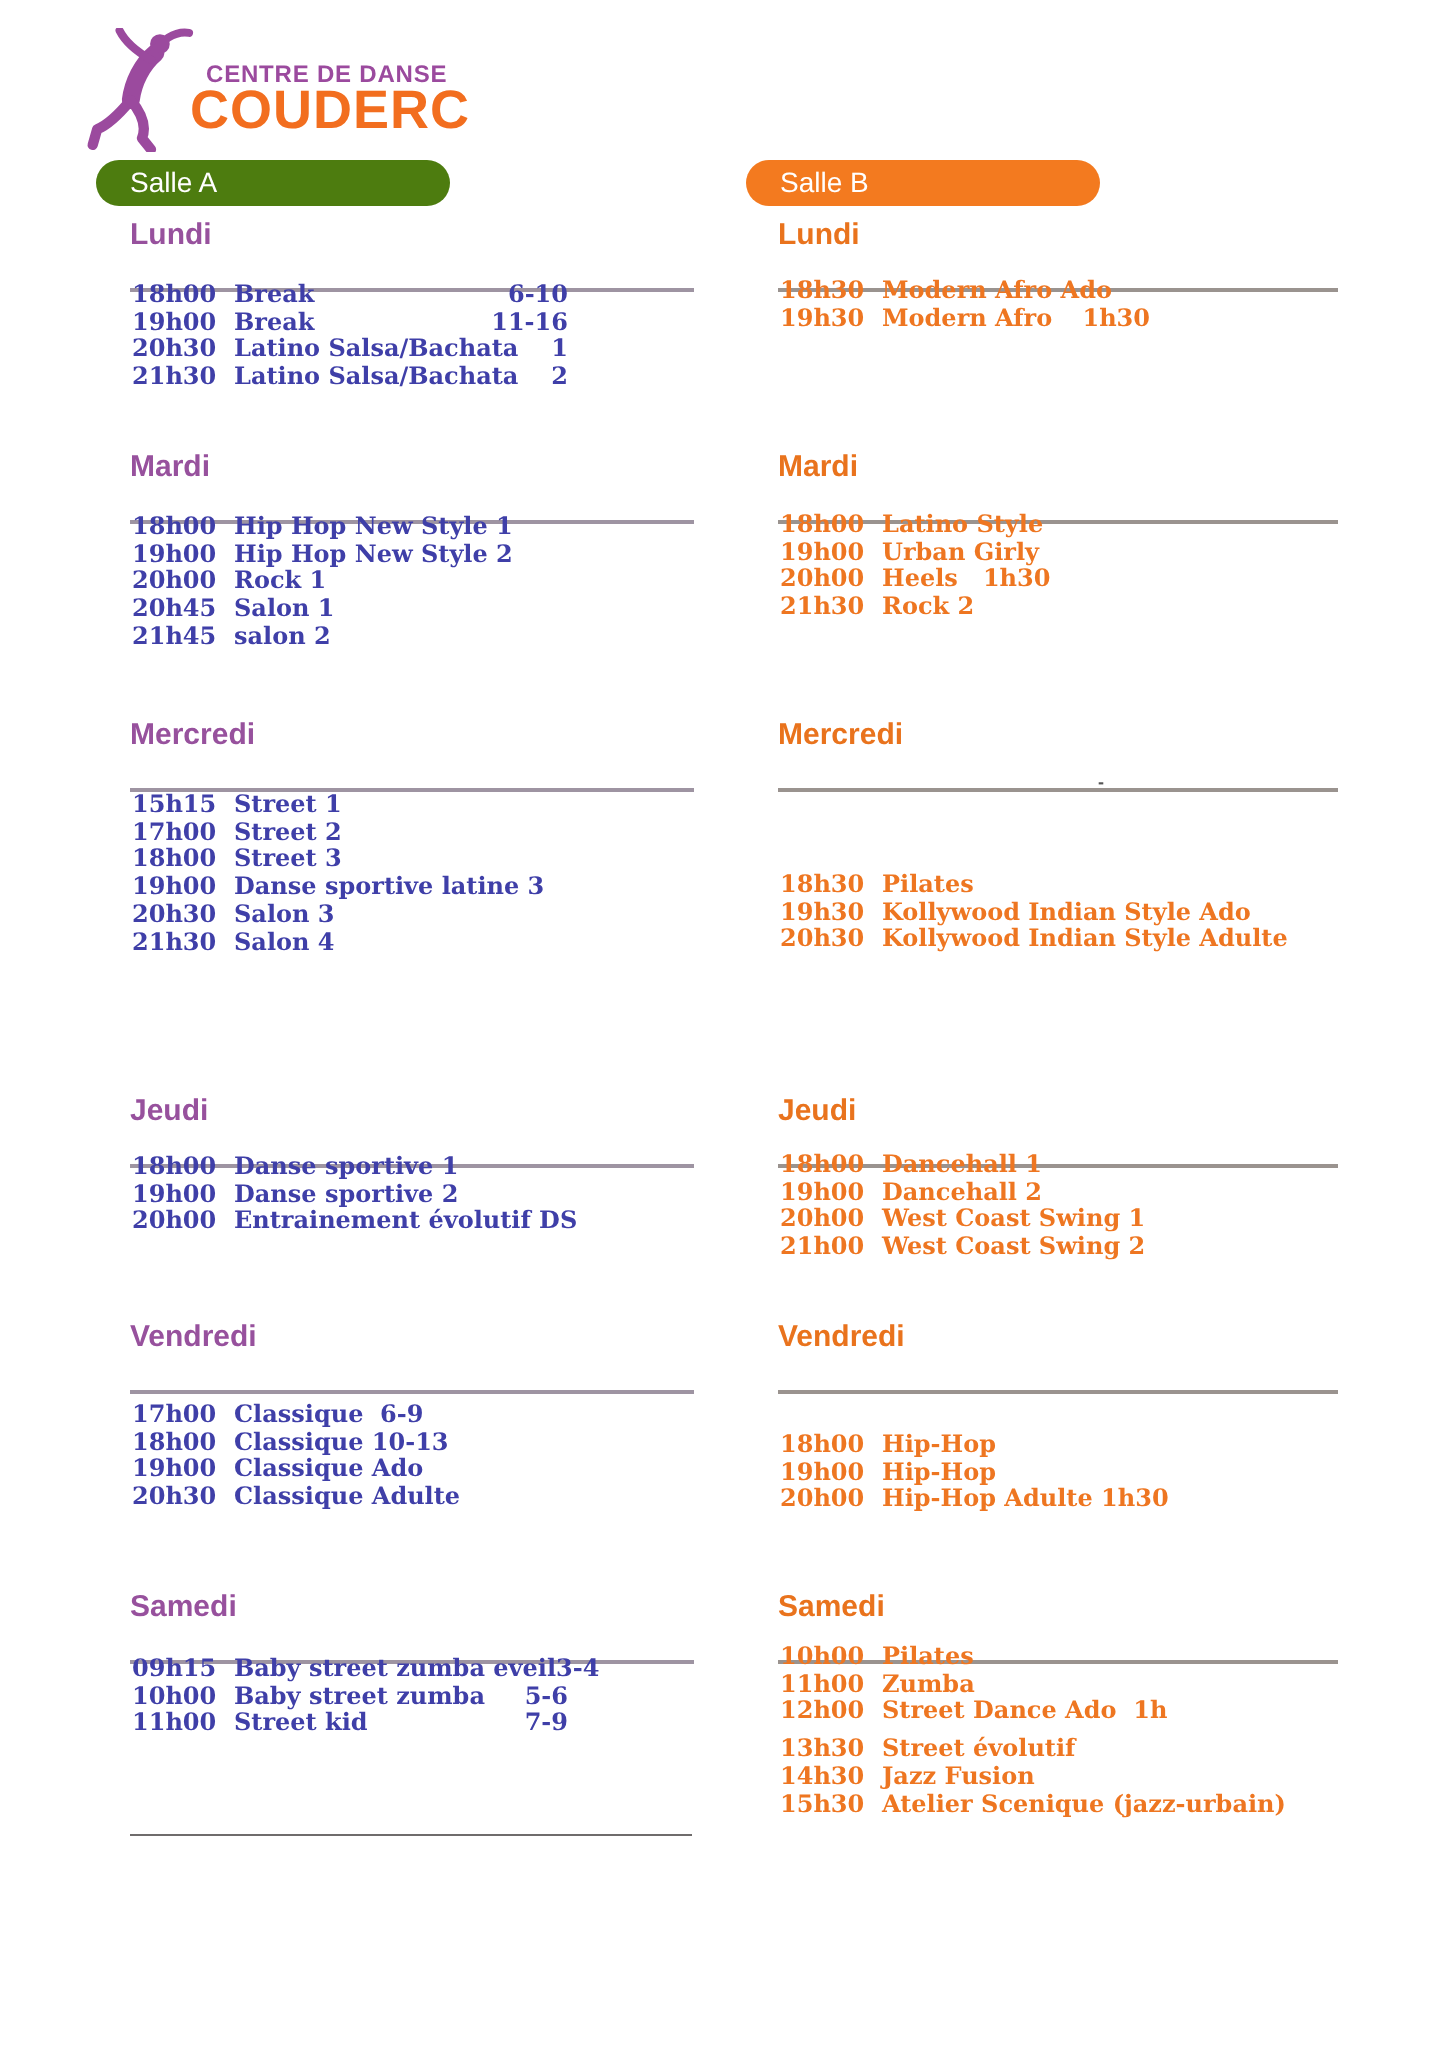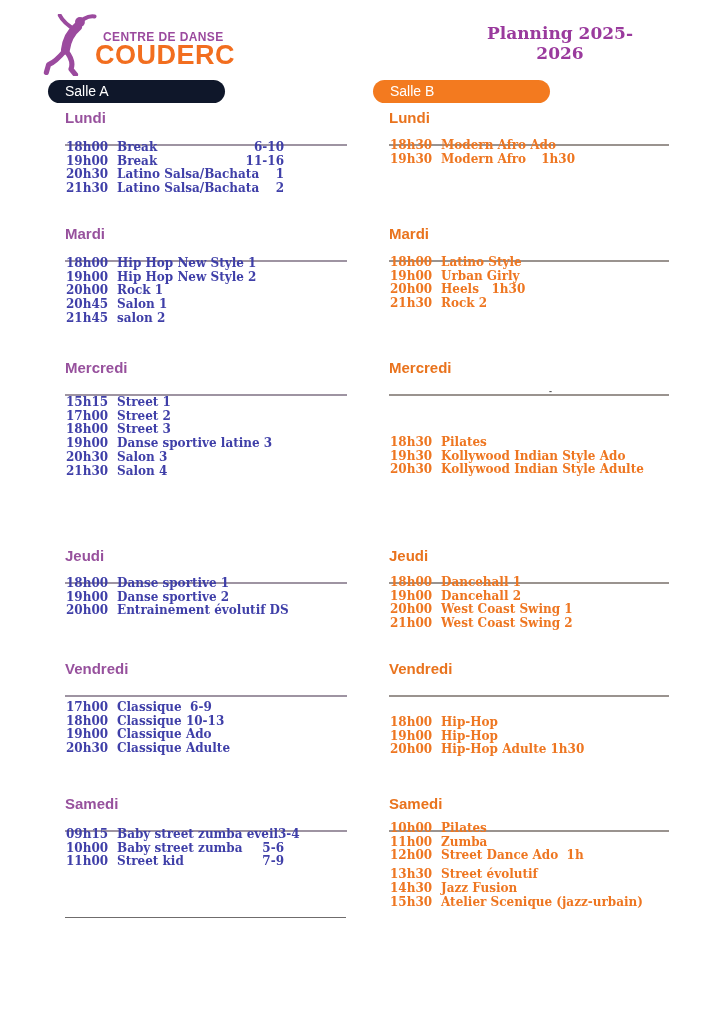--- a/index.html
+++ b/index.html
@@ -11,21 +11,21 @@
               letter-spacing:.4px;color:#9b4a9e;}
   .logo-line2{position:absolute;left:95px;top:40px;font-size:27px;font-weight:bold;
               letter-spacing:.5px;color:#f26e1f;text-align:center;}
   .dancer{position:absolute;left:43px;top:14px;}
   .planning-title{position:absolute;left:470px;top:23px;width:180px;text-align:center;
               font-family:"DejaVu Serif",serif;font-weight:bold;font-size:17px;color:#9a3a9d;}
 
   
   .pill{position:absolute;top:80px;width:177px;height:23px;border-radius:11.5px;
         color:#fff;font-size:14px;line-height:23px;padding-left:17px;box-sizing:border-box;}
-  .pill-a{left:48px;background:#0f172a;}
+  .pill-a{left:48px;background:#4d7c0f;}
   .pill-b{left:373px;background:#f37a1f;}
 
   
   .day-section{position:absolute;}
   .day-title{font-size:15px;font-weight:bold;line-height:13px;padding-bottom:20px;
              border-bottom:2px solid #9e94a2;}
   .col-a .day-title{color:#97519d;border-bottom-color:#9e94a2;}
   .col-b .day-title{color:#e9731d;border-bottom-color:#9a938f;}
 
   .rows{position:absolute;left:1px;}
@@ -54,21 +54,20 @@
       <path d="M31 11 C 25 16, 21 24, 20 32" stroke-width="8"></path>
       <path d="M29 13 C 33 5, 40 1, 46 2" stroke-width="3.6"></path>
       <path d="M29 14 C 22 10, 17 5, 15 1" stroke-width="3.6"></path>
       <path d="M20 32 C 15 38, 10 43, 5 45 L 3 52" stroke-width="4.6"></path>
       <path d="M20 32 C 25 38, 27 44, 25 49 L 29 54" stroke-width="4.6"></path>
     </svg>
   </div>
   <div class="logo-line1">CENTRE DE DANSE</div>
   <div class="logo-line2">COUDERC</div>
 
-  <div class="planning-title">Planning 2025-2026</div>
 
   <div class="pill pill-a">Salle A</div>
   <div class="pill pill-b">Salle B</div>
 
   <div id="schedule">
       <div class="day-section col-a day-0" style="left: 65px; top: 111px; width: 282px;">
         <div class="day-title">Lundi</div>
         <div class="rows" style="top: 30px; width: 218px;">
           <div class="row"><span class="time">18h00</span><span class="name">Break</span><span class="extra">6-10</span></div>
           <div class="row"><span class="time">19h00</span><span class="name">Break</span><span class="extra">11-16</span></div>

